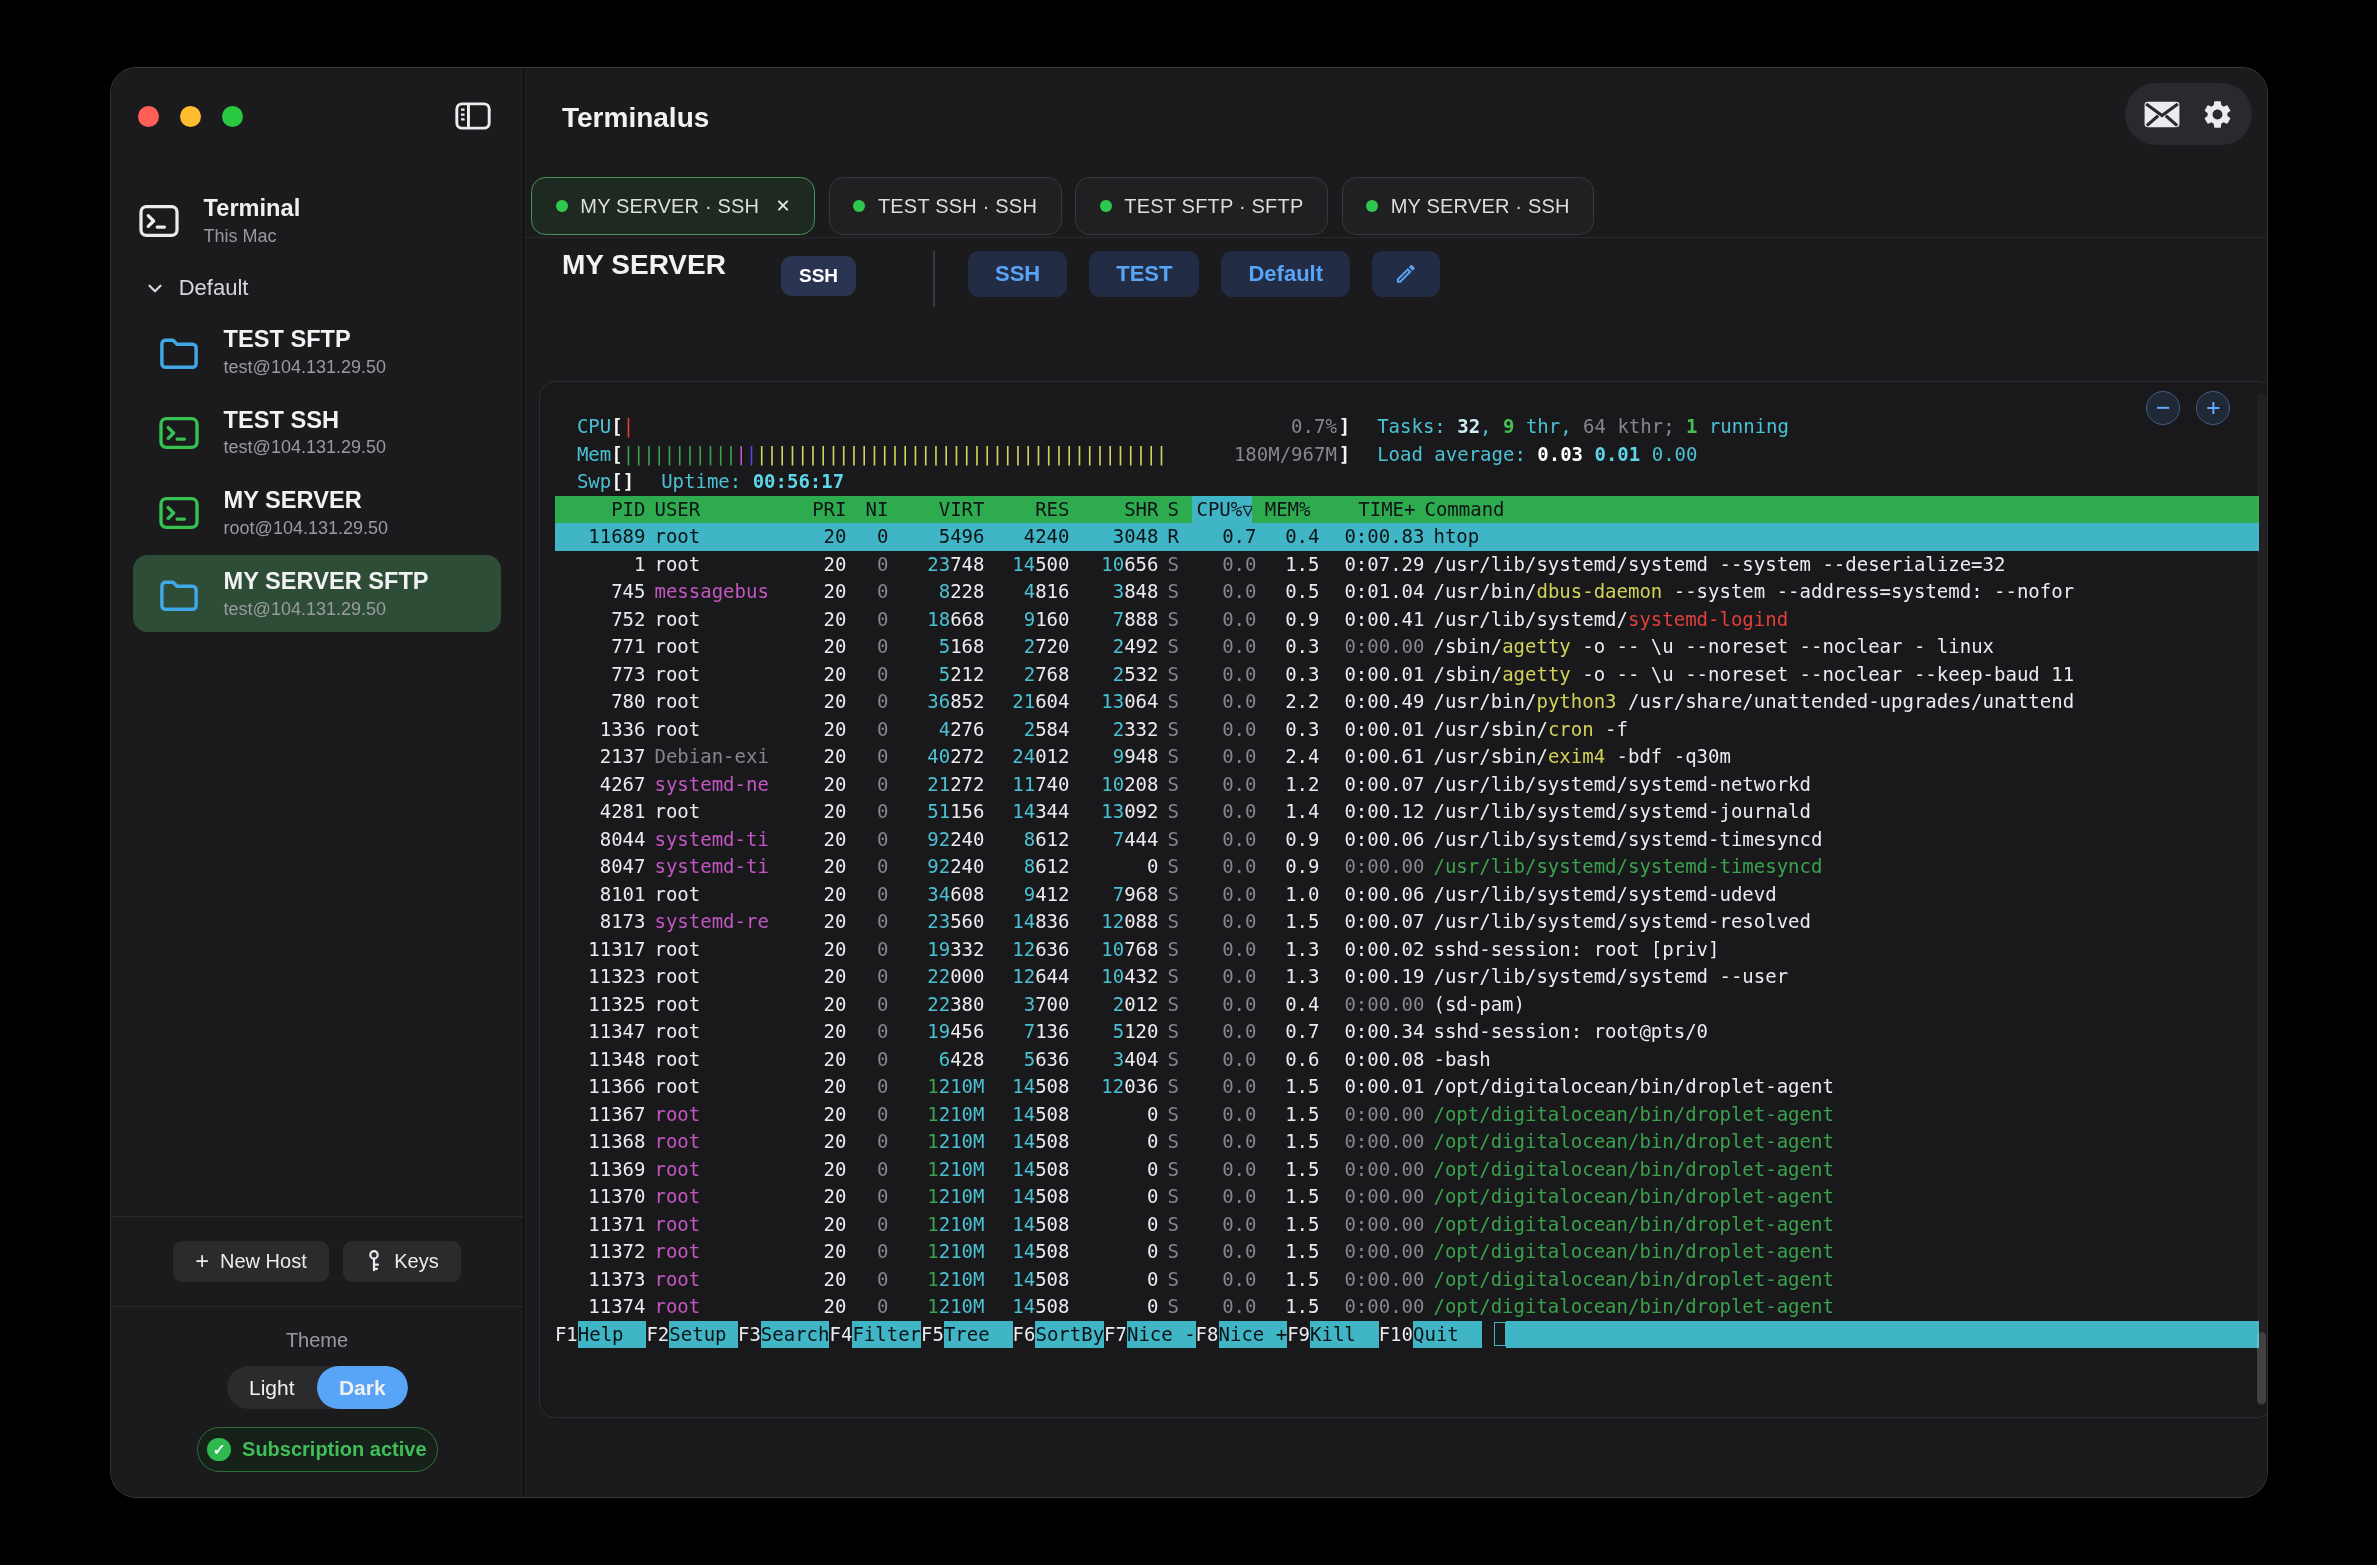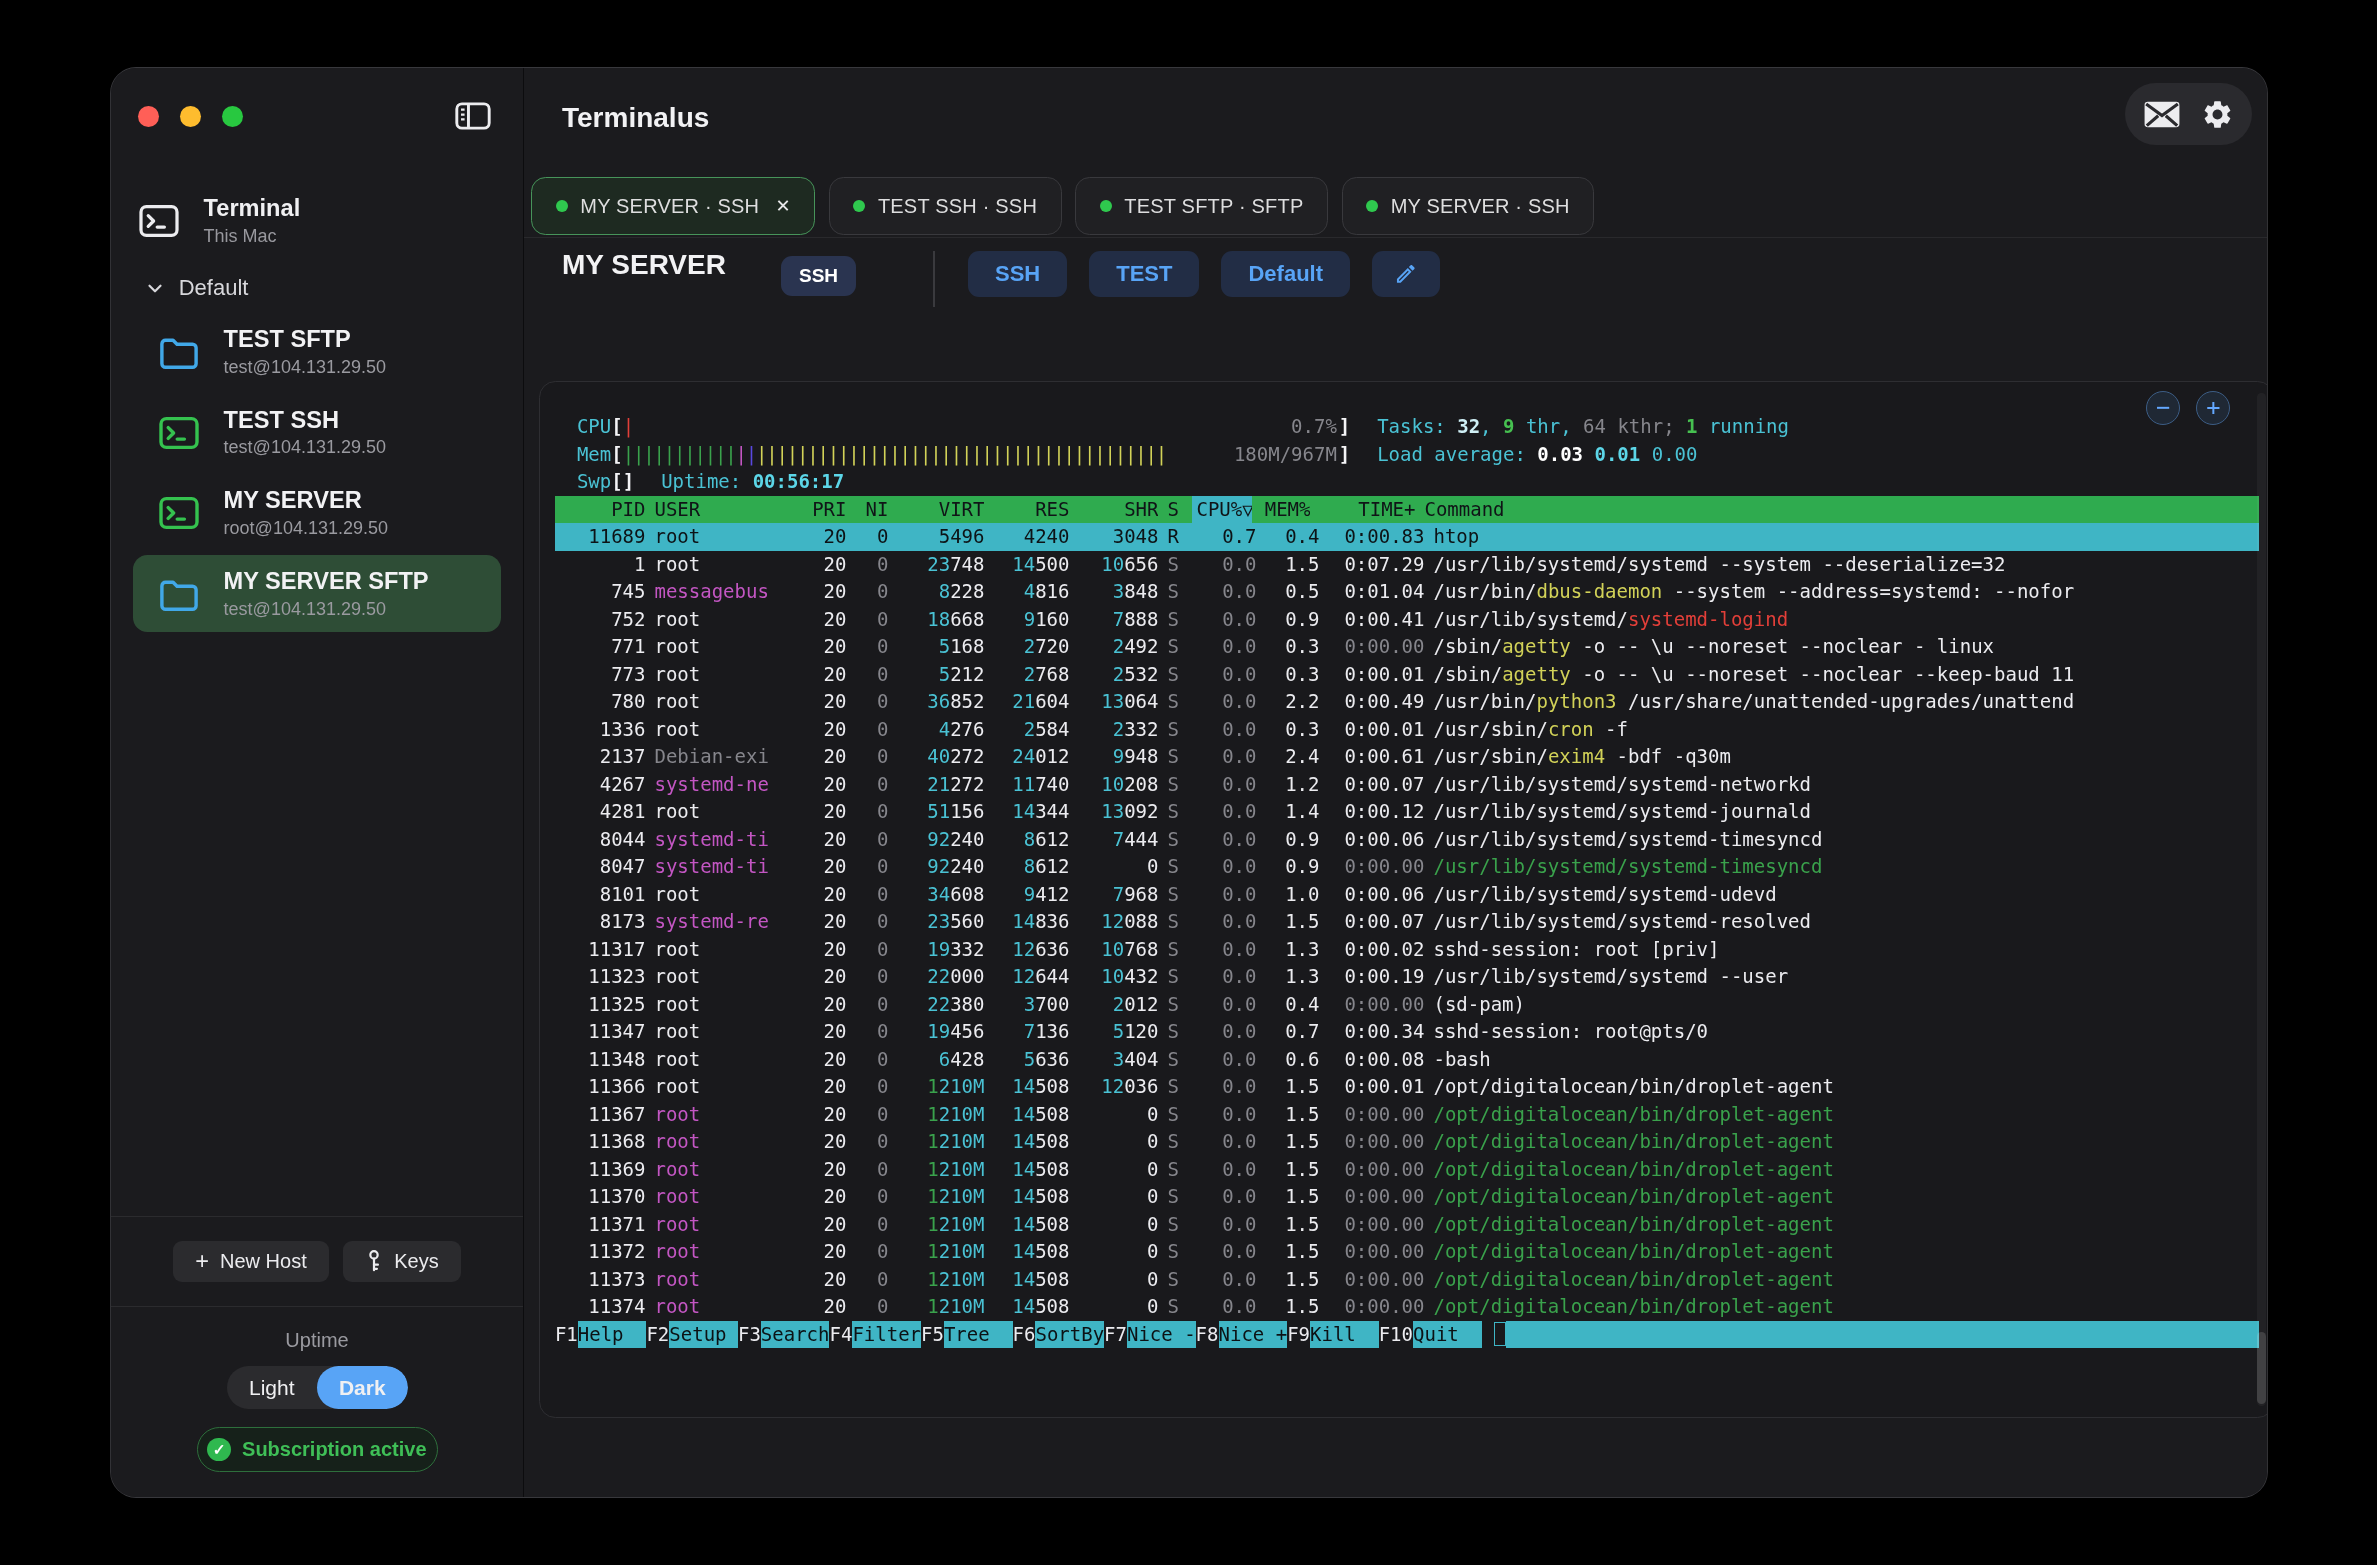--- a/index.html
+++ b/index.html
@@ -226,21 +226,21 @@
             <svg width="18" height="22" viewBox="0 0 14 18">
               <circle cx="7" cy="4" r="3" fill="none" stroke="#ececef" stroke-width="1.8"></circle>
               <line x1="7" y1="7" x2="7" y2="16.5" stroke="#ececef" stroke-width="1.8" stroke-linecap="round"></line>
               <line x1="7" y1="12" x2="10.2" y2="12" stroke="#ececef" stroke-width="1.8" stroke-linecap="round"></line>
               <line x1="7" y1="15.4" x2="9.4" y2="15.4" stroke="#ececef" stroke-width="1.8" stroke-linecap="round"></line>
             </svg>
           </span>
           <span>Keys</span>
         </button>
       </div>
-      <div class="theme-label">Uptime</div>
+      <div class="theme-label">Theme</div>
       <div class="theme-toggle">
         <div class="theme-opt">Light</div>
         <div class="theme-opt active">Dark</div>
       </div>
       <div class="sub-badge">
         <span class="seal">✓</span>
         <span class="sub-badge-text">Subscription active</span>
       </div>
     </div>
   </aside>

